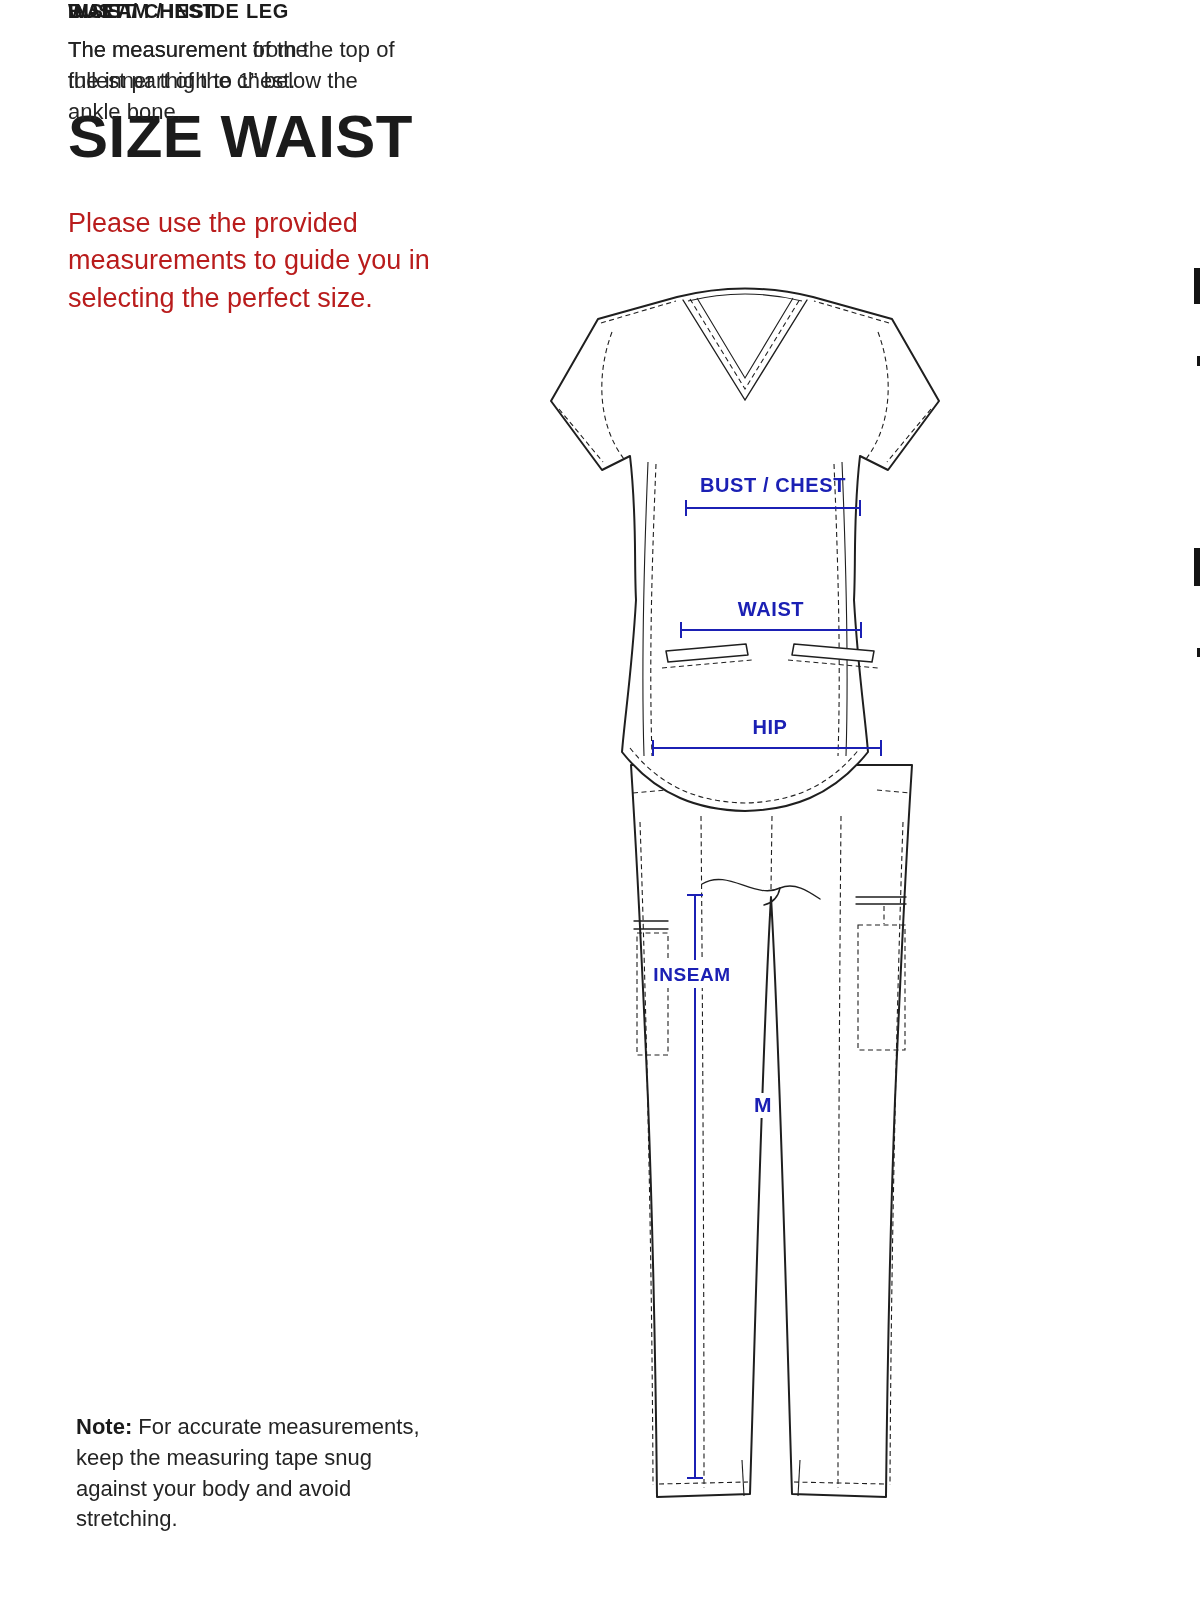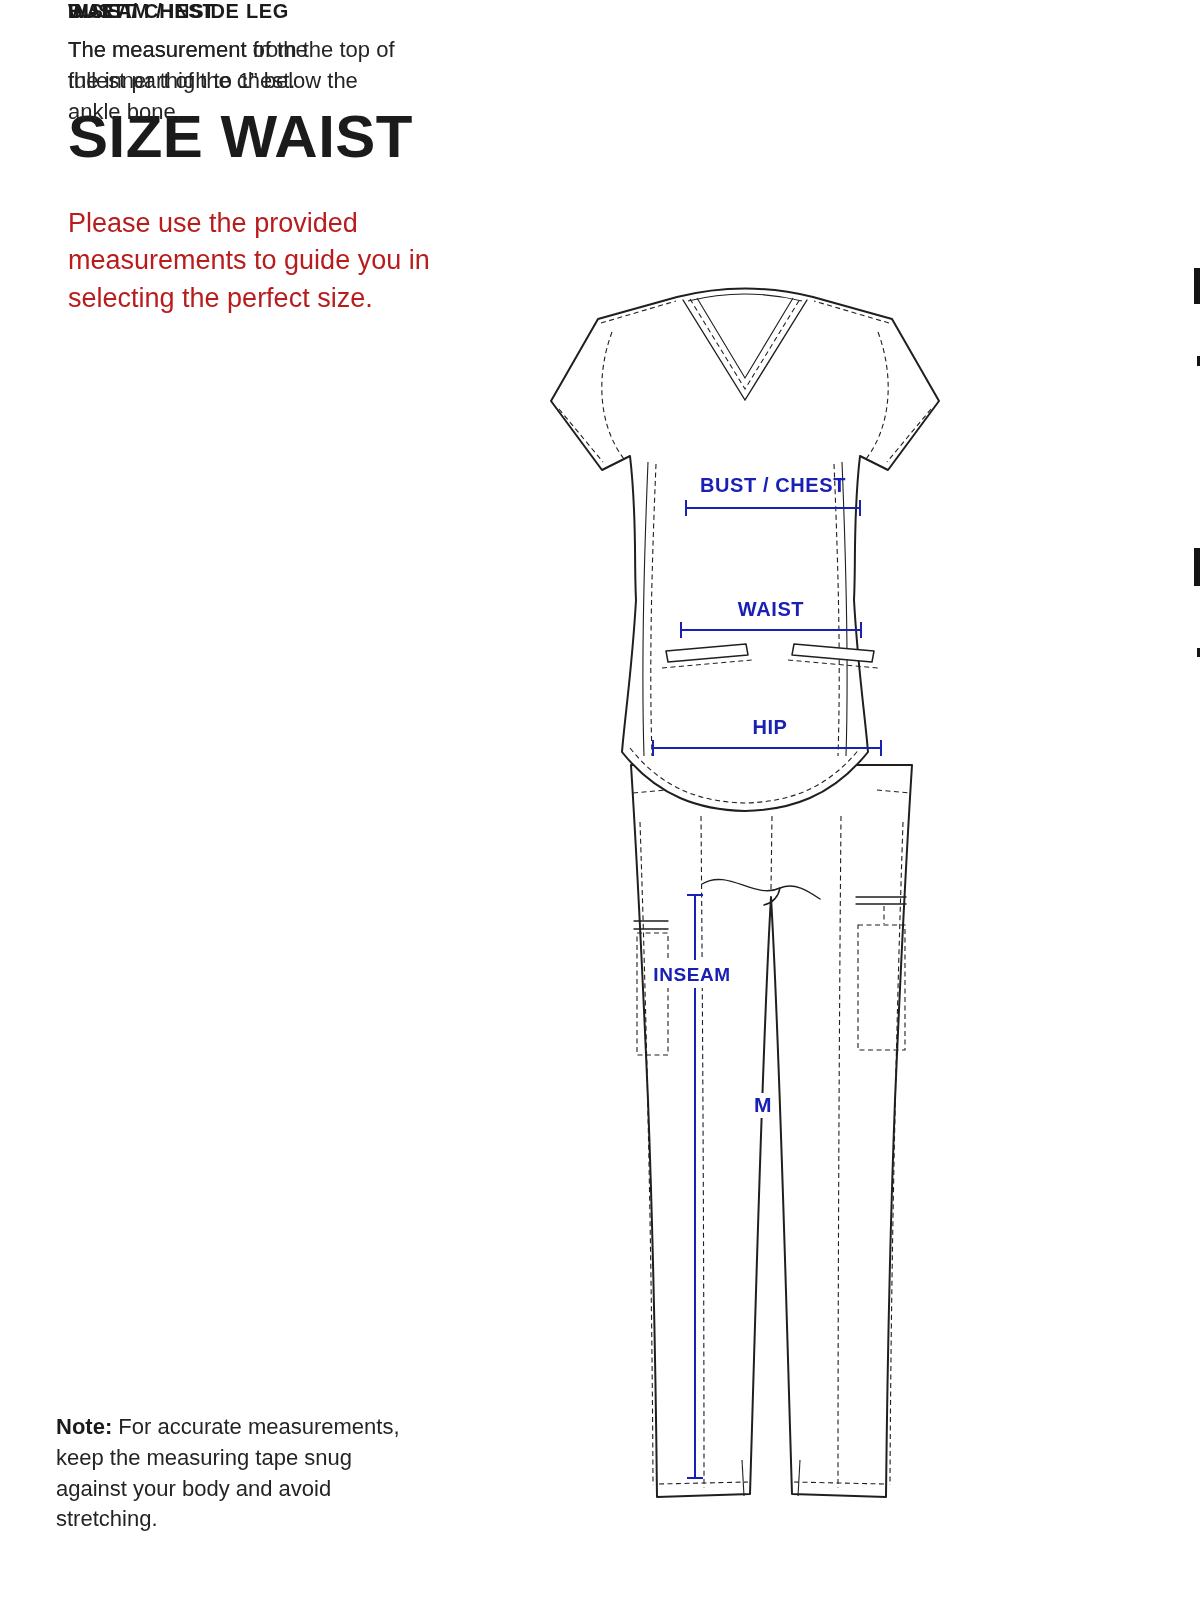--- a/index.html
+++ b/index.html
@@ -21,21 +21,21 @@
     font-size:27px;line-height:1.38;color:#b91c1c;
   }
   .section{position:absolute;left:68px;}
   .sec-head{font-size:20px;font-weight:700;letter-spacing:0.7px;color:#1b1b1b;}
   .sec-body{margin-top:11px;font-size:22px;line-height:1.42;color:#242424;}
   .s1{top:446;} .s1 .sec-body{width:300px;}
   .s2{top:634;} .s2 .sec-body{width:310px;}
   .s3{top:818;} .s3 .sec-body{width:370px;}
   .s4{top:1024;} .s4 .sec-body{width:340px;}
   .note{
-    position:absolute;left:56px;top:1372px;width:345px;
+    position:absolute;left:76px;top:1372px;width:345px;
     font-size:22px;line-height:1.40;color:#242424;margin-top:40px;
   }
   .note b{font-weight:700;color:#1b1b1b;}
   .art{position:absolute;left:0;top:0;width:1200px;height:1600px;}
   .outline{fill:#ffffff;stroke:var(--c-ink);stroke-width:2;stroke-linejoin:round;}
   .ln{fill:none;stroke:var(--c-ink);stroke-width:1.4;stroke-linecap:round;}
   .thin{fill:none;stroke:var(--c-ink);stroke-width:1.1;}
   .dash{fill:none;stroke:var(--c-ink);stroke-width:1.1;stroke-dasharray:5 3.5;}
   .welt{fill:#ffffff;stroke:var(--c-ink);stroke-width:1.5;stroke-linejoin:round;}
   .blue{stroke:var(--c-annotation);stroke-width:2;fill:none;}

